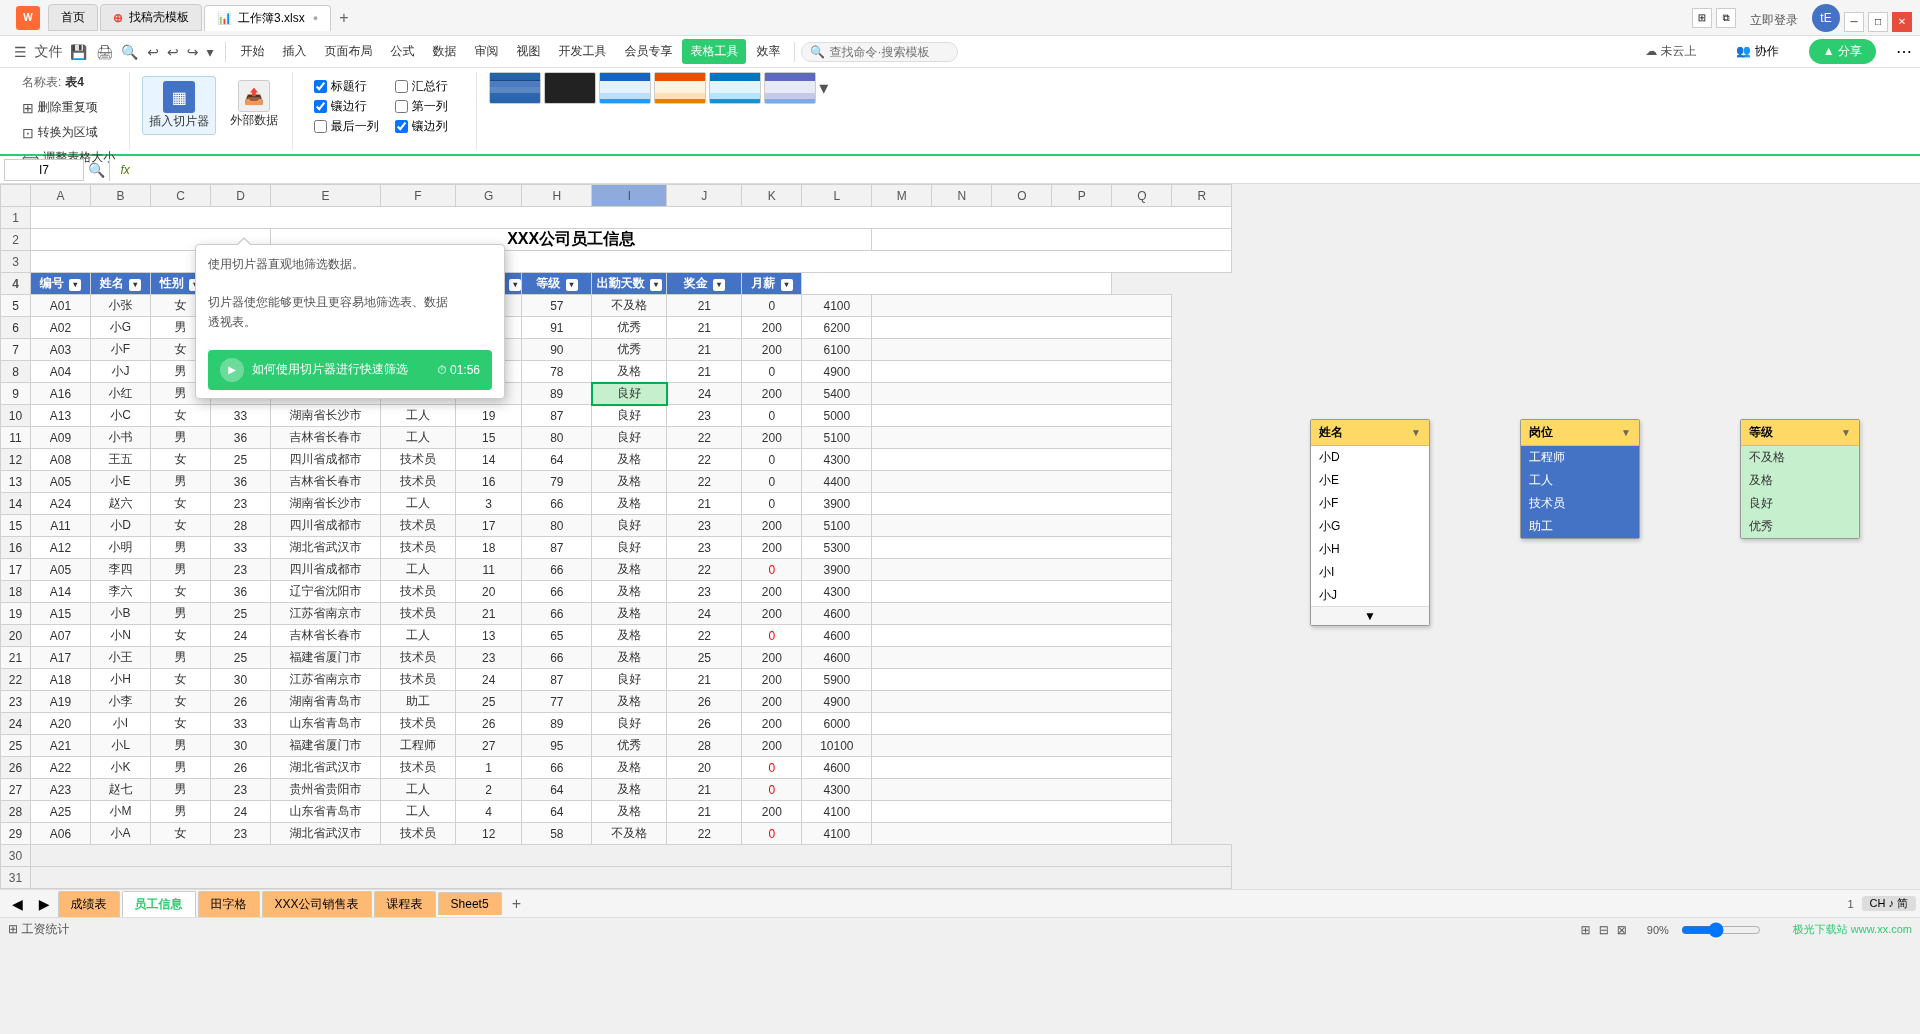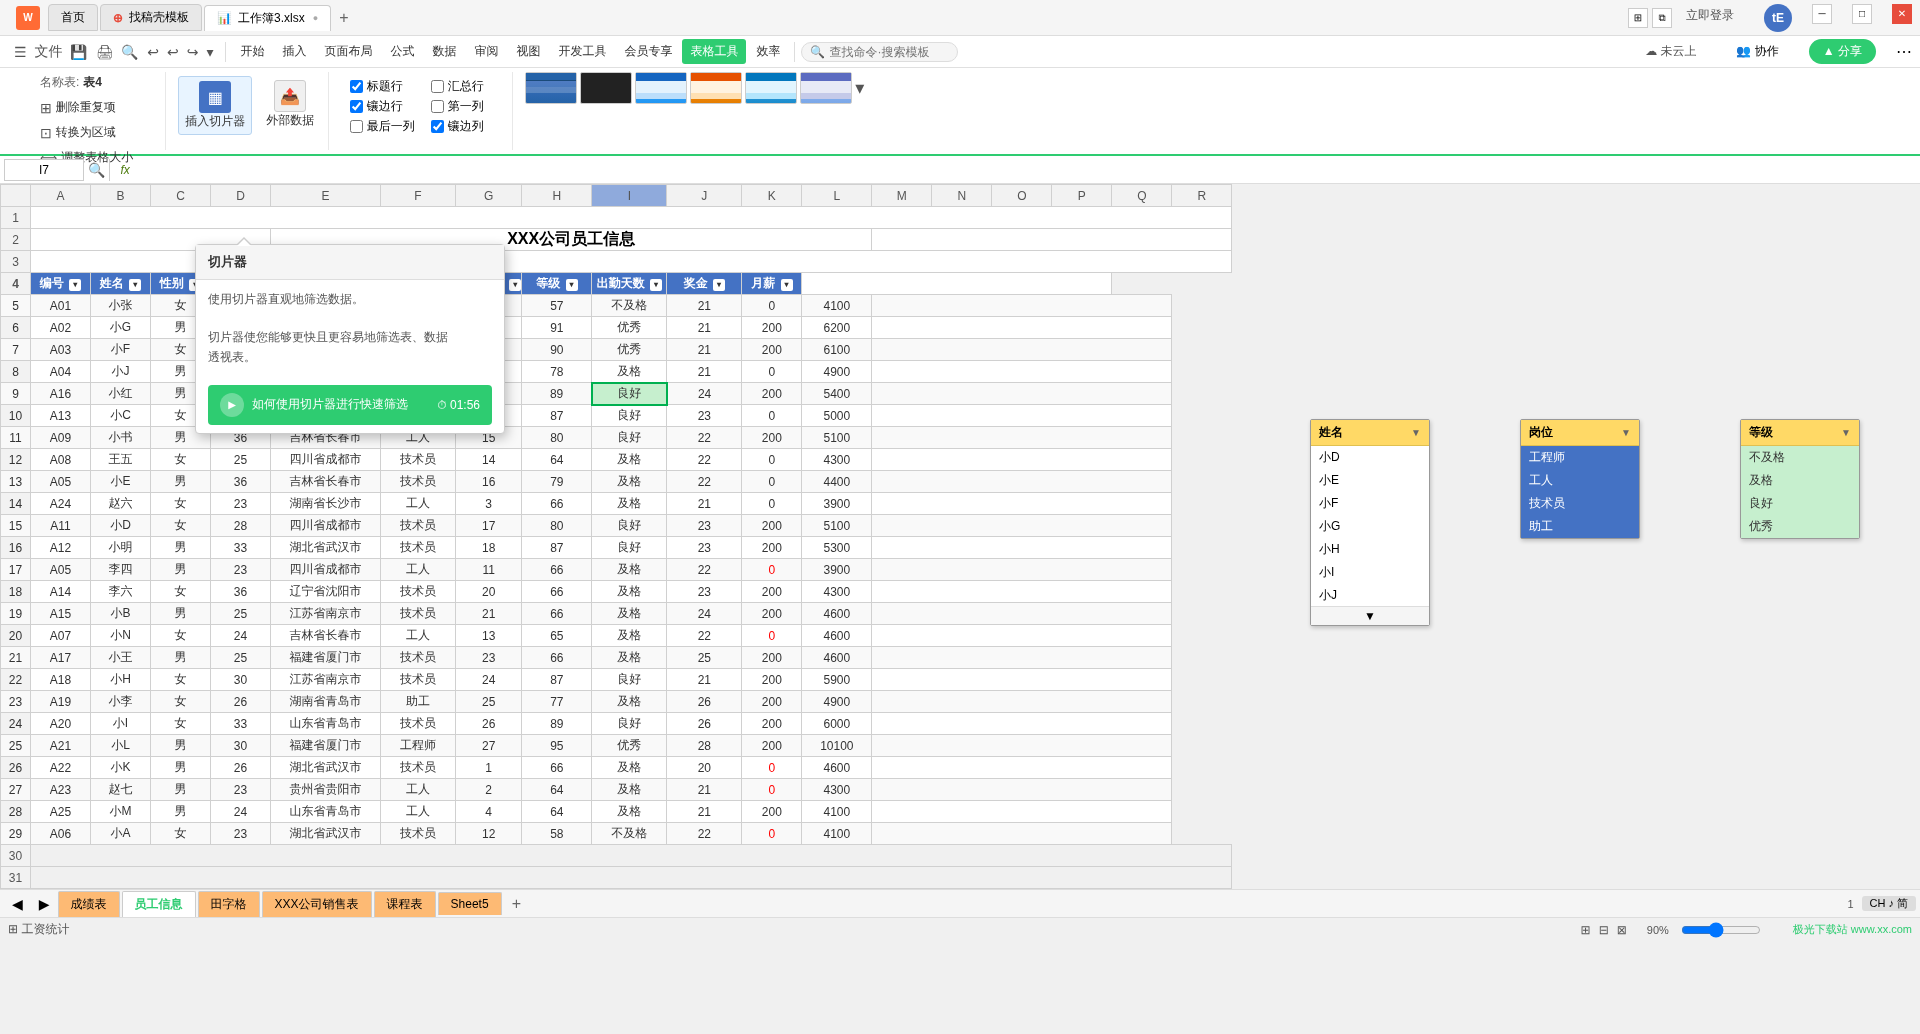--- a/index.html
+++ b/index.html
@@ -369,22 +369,22 @@
     }
 
     
     .slicer-name { top: 235px; right: 490px; }
     .slicer-position { top: 235px; right: 280px; }
     .slicer-level { top: 235px; right: 80px; }
 
     
     .user-area {
       display: flex;
-      align-items: flex-start;
-      gap: 20px;
+      align-items: flex-end;
+      gap: 4px;
       margin-left: auto;
     }
     .user-btn {
       padding: 3px 10px;
       border-radius: 3px;
       font-size: 12px;
       cursor: pointer;
       display: flex;
       align-items: center;
       gap: 4px;
@@ -399,21 +399,21 @@
     .user-avatar {
       width: 28px;
       height: 28px;
       background: #4472c4;
       color: white;
       border-radius: 50%;
       display: flex;
       align-items: center;
       justify-content: center;
       font-size: 11px;
-      font-weight: bold;
+      font-weight: normal;
     }
 
     .search-bar {
       display: flex;
       align-items: center;
       border: 1px solid #ddd;
       border-radius: 12px;
       padding: 2px 8px;
       gap: 4px;
       background: #f5f5f5;
@@ -549,21 +549,21 @@
     <span class="user-btn signin">☁ 未云上</span>
     <span class="user-btn">👥 协作</span>
     <span class="user-btn share">▲ 分享</span>
     <span style="font-size:16px;cursor:pointer;">⋯</span>
   </div>
 </div>
 
 <div class="ribbon">
 
   <div class="ribbon-group">
-    <div style="display:flex;flex-direction:column;gap:4px;width:100%;margin-left:36px;">
+    <div style="display:flex;flex-direction:column;gap:4px;width:100%;">
       <div class="ribbon-btn-sm">
         <span style="color:#666;">名称表:</span>
         <span style="font-weight:bold;">表4</span>
       </div>
       <div class="ribbon-btn-sm">
         <span style="color:#555;font-size:14px;">⊞</span>
         <span>删除重复项</span>
       </div>
       <div class="ribbon-btn-sm">
         <span style="color:#555;font-size:14px;">⊡</span>
@@ -1199,21 +1199,20 @@
       <div class="slicer-scroll">
         <div class="slicer-item selected" style="background:#c6efce;color:#333;">不及格</div>
         <div class="slicer-item selected" style="background:#c6efce;color:#333;">及格</div>
         <div class="slicer-item selected" style="background:#c6efce;color:#333;">良好</div>
         <div class="slicer-item selected" style="background:#c6efce;color:#333;">优秀</div>
       </div>
     </div>
 
     <div class="tooltip-popup">
       <div class="tooltip-arrow-up"></div>
-      <div class="tooltip-header">切片器</div>
       <div class="tooltip-body">
         使用切片器直观地筛选数据。<br><br>
         切片器使您能够更快且更容易地筛选表、数据<br>透视表。
       </div>
       <div class="tooltip-video">
         <div class="tooltip-play">▶</div>
         <span>如何使用切片器进行快速筛选</span>
         <span style="margin-left:auto;">⏱ 01:56</span>
       </div>
     </div>

